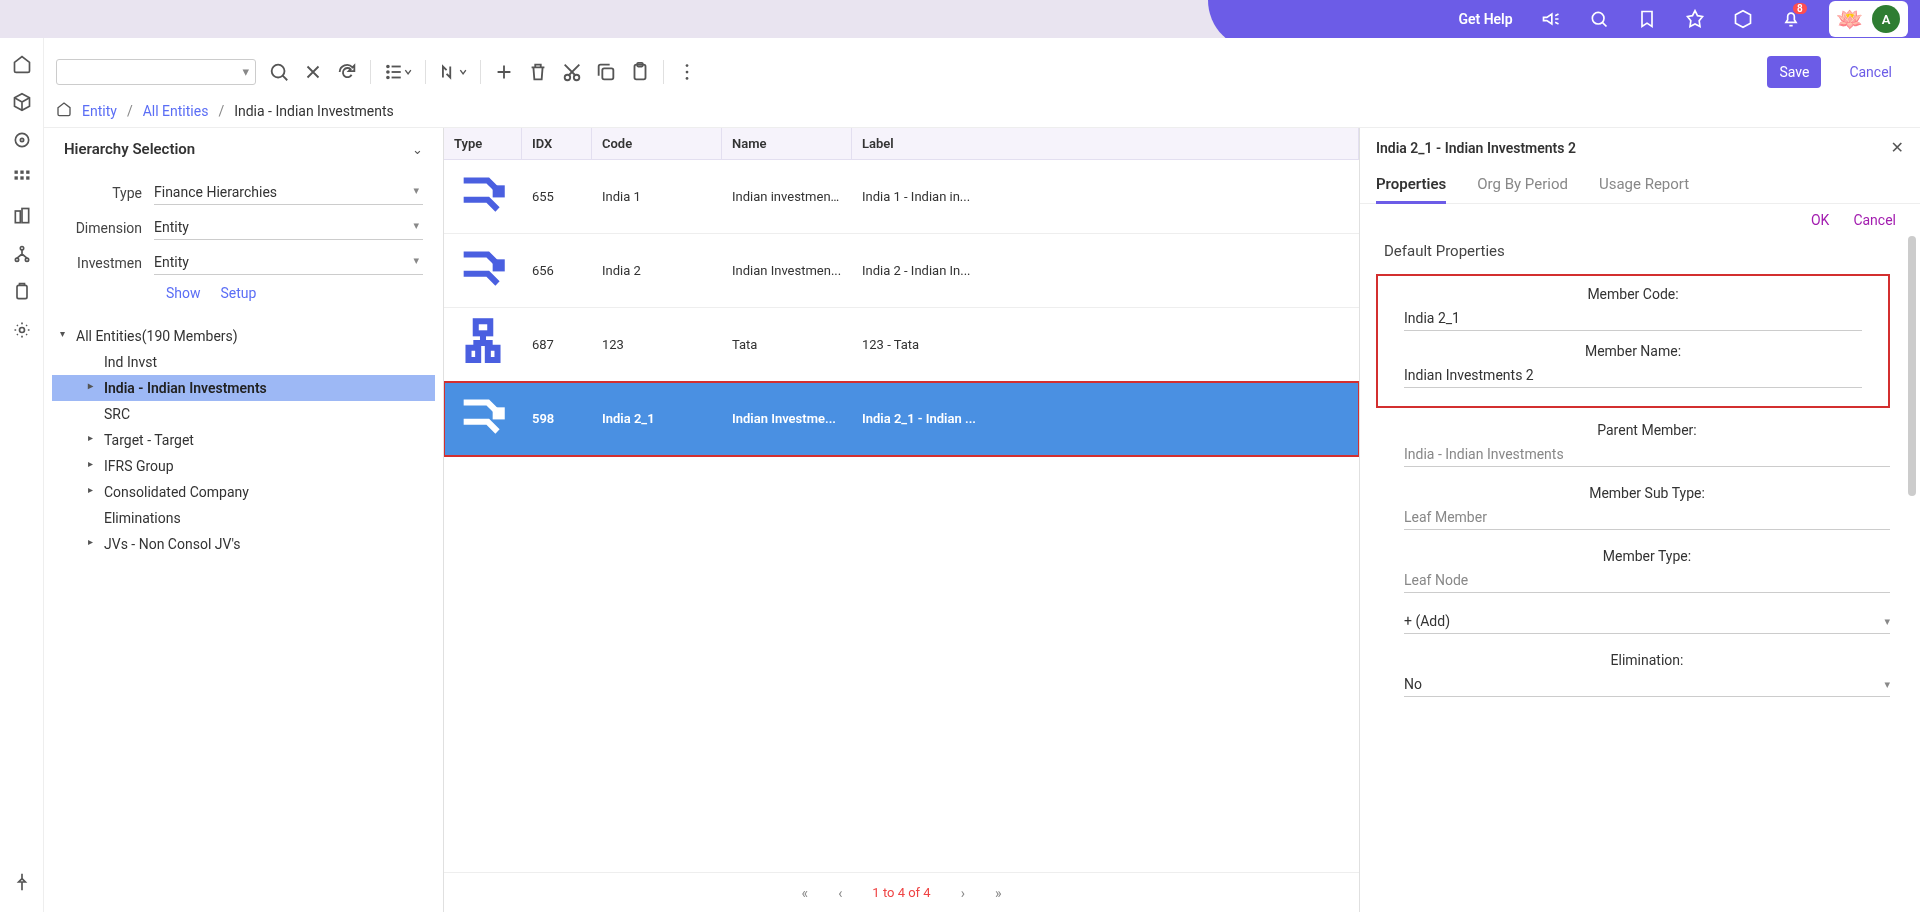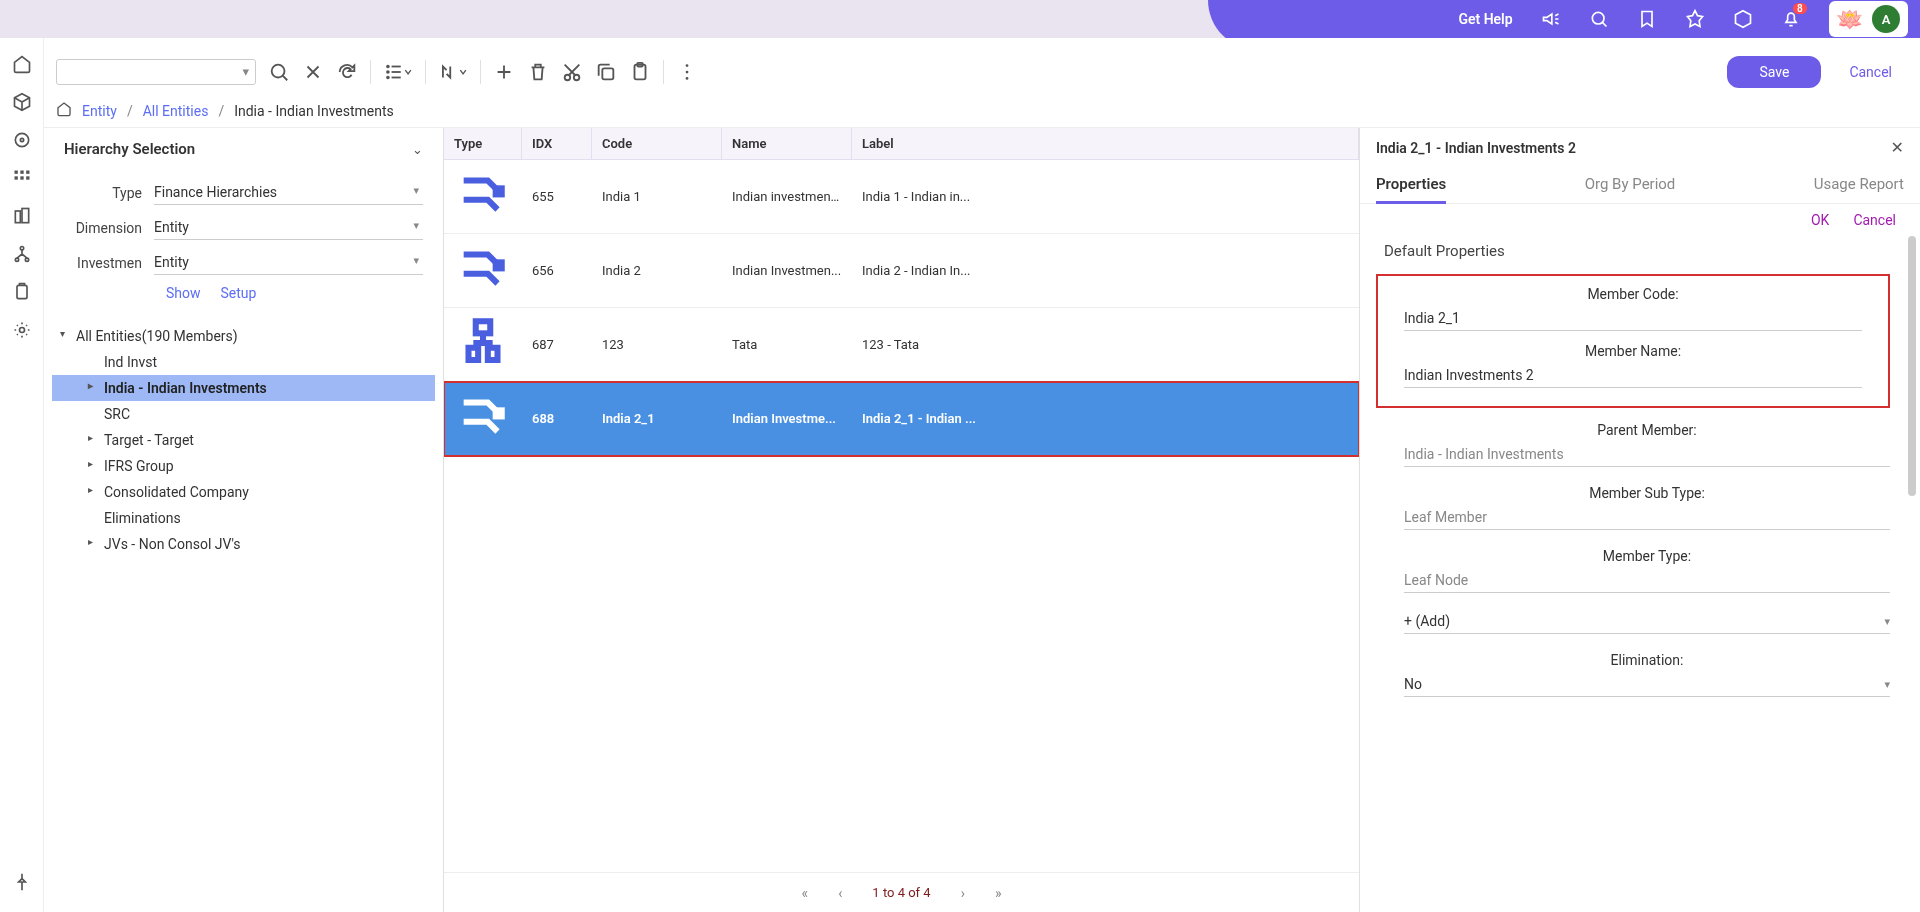--- a/index.html
+++ b/index.html
@@ -24,21 +24,21 @@
 
 
 .page { position: absolute; left: 44px; right: 0; top: 50px; bottom: 0; display: flex; flex-direction: column; }
 
 
 .toolbar { height: 44px; display: flex; align-items: center; gap: 12px; padding: 0 12px; border-bottom: 1px solid #fff; }
 .tool-combo { width: 200px; height: 26px; border: 1px solid #ccc; border-radius: 3px; background: #fff; display: flex; align-items: center; justify-content: flex-end; padding: 0 6px; color: #888; }
 .tool-btn { width: 22px; height: 22px; color: #555; cursor: pointer; display: inline-flex; align-items: center; justify-content: center; }
 .tool-sep { width: 1px; height: 24px; background: #e0e0e0; }
 .spacer { flex: 1; }
-.btn-save { background: #6c5ce7; color: #fff; border: none; border-radius: 12px; padding: 8px 32px; font-size: 14px; cursor: pointer; }
+.btn-save { background: #6c5ce7; color: #fff; border: none; border-radius: 4px; padding: 8px 12px; font-size: 14px; cursor: pointer; }
 .btn-cancel { color: #6c5ce7; background: none; border: none; font-size: 14px; padding: 8px 16px; cursor: pointer; }
 
 
 .breadcrumb { height: 34px; display: flex; align-items: center; gap: 10px; padding: 0 12px; border-bottom: 1px solid #eee; font-size: 14px; }
 .breadcrumb a { color: #5b6ef5; text-decoration: none; }
 .breadcrumb .sep { color: #888; }
 .breadcrumb .current { color: #333; }
 .crumb-home { color: #555; }
 
 
@@ -76,28 +76,28 @@
 .col-label { flex: 1; }
 .grid-body { flex: 1; overflow: auto; }
 .grid-row { display: flex; border-bottom: 1px solid #eee; align-items: center; }
 .grid-row .cell { padding: 6px 10px; font-size: 13px; white-space: nowrap; overflow: hidden; text-overflow: ellipsis; }
 .grid-row.selected { background: #4a90e2; color: #fff; font-weight: 600; outline: 2px solid #d32f2f; outline-offset: -1px; }
 .type-icon { color: #4a5fe0; font-size: 14px; }
 .grid-row.selected .type-icon { color: #fff; }
 
 .grid-pager { height: 40px; border-top: 1px solid #eee; display: flex; align-items: center; justify-content: center; gap: 30px; color: #888; }
 .pager-btn { cursor: pointer; font-size: 14px; }
-.pager-text { color: #7f1d1d; font-size: 13px; }
+.pager-text { color: #ef4444; font-size: 13px; }
 
 
 .prop-panel { width: 560px; display: flex; flex-direction: column; }
 .prop-header { display: flex; align-items: center; padding: 10px 16px 6px; }
 .prop-header h4 { font-size: 14px; font-weight: 600; flex: 1; }
 .prop-close { cursor: pointer; color: #555; font-size: 16px; }
-.prop-tabs { display: flex; gap: 24px; padding: 6px 16px 0; border-bottom: 1px solid #eee; justify-content: space-between; }
+.prop-tabs { display: flex; gap: 31px; padding: 6px 16px 0; border-bottom: 1px solid #eee; }
 .prop-tab { padding: 6px 0 10px; font-size: 15px; color: #888; cursor: pointer; position: relative; }
 .prop-tab.active { color: #333; font-weight: 600; }
 .prop-tab.active::after { content: ""; position: absolute; left: 0; right: 0; bottom: -1px; height: 3px; background: #6c5ce7; }
 .prop-okcancel { display: flex; justify-content: flex-end; gap: 24px; padding: 8px 24px 4px; }
 .prop-okcancel span { color: #a21caf; cursor: pointer; font-size: 14px; }
 
 .prop-body { flex: 1; overflow-y: auto; padding: 4px 30px 20px 16px; position: relative; }
 .prop-section-title { font-size: 15px; color: #444; margin: 6px 0 14px 8px; }
 .prop-field { margin: 0 0 18px 28px; }
 .prop-field .plabel { text-align: center; color: #333; font-size: 14px; margin-bottom: 6px; }
@@ -393,21 +393,21 @@
             <div class="cell col-code">123</div>
             <div class="cell col-name">Tata</div>
             <div class="cell col-label">123 - Tata</div>
           </div>
           <div class="grid-row selected">
             <div class="cell col-type"><span class="type-icon"><svg viewBox="0 0 24 24" width="16" height="16" fill="none" stroke="currentColor" stroke-width="2.5">
                   <path d="M4 6h10l4 4"></path>
                   <path d="M4 14h10l4 4"></path>
                   <rect x="16" y="8" width="5" height="5" fill="currentColor" stroke="none"></rect>
                 </svg></span></div>
-            <div class="cell col-idx">688</div>
+            <div class="cell col-idx">598</div>
             <div class="cell col-code">India 2_1</div>
             <div class="cell col-name">Indian Investme...</div>
             <div class="cell col-label">India 2_1 - Indian ...</div>
           </div>
         </div>
       <div class="grid-pager">
         <span class="pager-btn">«</span>
         <span class="pager-btn">‹</span>
         <span class="pager-text">1 to 4 of 4</span>
         <span class="pager-btn">›</span>

